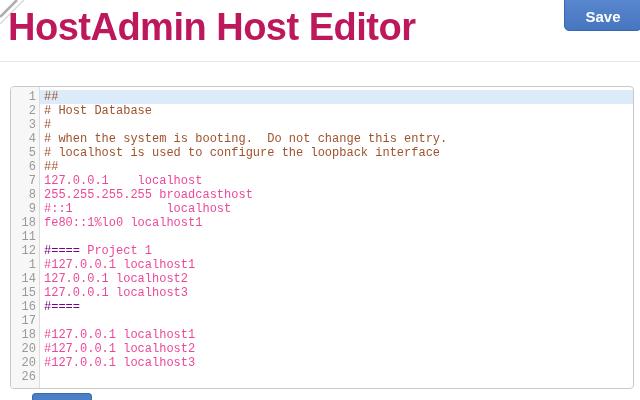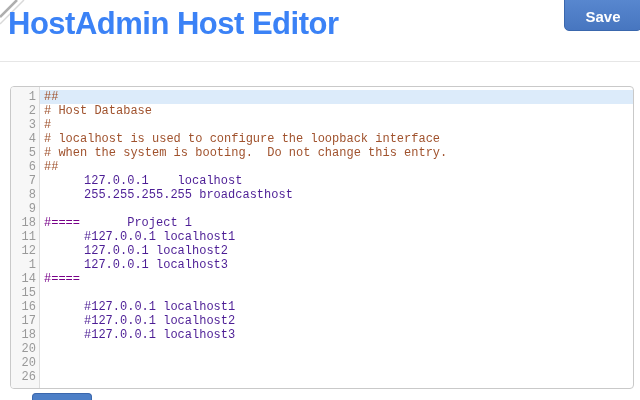--- a/index.html
+++ b/index.html
@@ -7,21 +7,21 @@
     width:640px; height:400px;
     background:#ffffff;
     position:relative;
     overflow:hidden;
     font-family:"Liberation Sans", sans-serif;
   }
   .corner { position:absolute; top:0; left:0; width:28px; height:28px; pointer-events:none; }
 
   .page-title {
     position:absolute; top:6px; left:8px; margin:0;
-    font-size:31px; font-weight:bold; color:#3b82f6; letter-spacing:-0.5px;
+    font-size:38px; font-weight:bold; color:#be185d; letter-spacing:-0.5px;
   }
   .save-btn {
     position:absolute; top:-7px; right:-2px;
     width:78px; height:38px;
     background:linear-gradient(#5b8ad2,#4776c0);
     border:1px solid #3a67ad; border-radius:5px;
     color:#ffffff; font-weight:bold; font-size:15px;
     font-family:"Liberation Sans", sans-serif;
     display:flex; align-items:center; justify-content:center;
     padding-top:9px; box-sizing:border-box;
@@ -42,21 +42,21 @@
     flex:none; width:29px; box-sizing:border-box;
     padding:3px 3px 0 0; text-align:right;
     color:#999999; background:#f7f7f7;
     border-right:1px solid #dddddd;
   }
   .code { flex:1; padding-top:3px; overflow:hidden; }
   .code-line { white-space:pre; min-height:14px; padding-left:4px; color:#000000; }
   .code-line.active { background:#dcebfa; }
   .tok-comment { color:#a0522d; }
   .tok-delim   { color:#770088; }
-  .tok-plain   { color:#4c1d95;margin-left:40px; }
+  .tok-plain   { color:#ec4899; }
 
   .bottom-partial-btn {
     position:absolute; left:32px; bottom:0;
     width:60px; height:7px; box-sizing:border-box;
     background:#4d7fc7;
     border:1px solid #3a67ad; border-bottom:none;
     border-radius:4px 4px 0 0;
     cursor:pointer;
   }
 </style>
@@ -98,25 +98,27 @@
       <div>17</div>
       <div>18</div>
       <div>20</div>
       <div>20</div>
       <div>26</div>
     </div>
   <div class="code">
       <div class="code-line active"><span class="tok-comment">##</span></div>
       <div class="code-line"><span class="tok-comment"># Host Database</span></div>
       <div class="code-line"><span class="tok-comment">#</span></div>
+      <div class="code-line"><span class="tok-comment"># when the system is booting.  Do not change this entry.</span></div>
       <div class="code-line"><span class="tok-comment"># localhost is used to configure the loopback interface</span></div>
-      <div class="code-line"><span class="tok-comment"># when the system is booting.  Do not change this entry.</span></div>
       <div class="code-line"><span class="tok-comment">##</span></div>
       <div class="code-line"><span class="tok-plain">127.0.0.1    localhost</span></div>
       <div class="code-line"><span class="tok-plain">255.255.255.255 broadcasthost</span></div>
+      <div class="code-line"><span class="tok-plain">#::1             localhost</span></div>
+      <div class="code-line"><span class="tok-plain">fe80::1%lo0 localhost1</span></div>
       <div class="code-line"></div>
       <div class="code-line"><span class="tok-delim">#====</span><span class="tok-plain"> Project 1</span></div>
       <div class="code-line"><span class="tok-plain">#127.0.0.1 localhost1</span></div>
       <div class="code-line"><span class="tok-plain">127.0.0.1 localhost2</span></div>
       <div class="code-line"><span class="tok-plain">127.0.0.1 localhost3</span></div>
       <div class="code-line"><span class="tok-delim">#====</span></div>
       <div class="code-line"></div>
       <div class="code-line"><span class="tok-plain">#127.0.0.1 localhost1</span></div>
       <div class="code-line"><span class="tok-plain">#127.0.0.1 localhost2</span></div>
       <div class="code-line"><span class="tok-plain">#127.0.0.1 localhost3</span></div>

